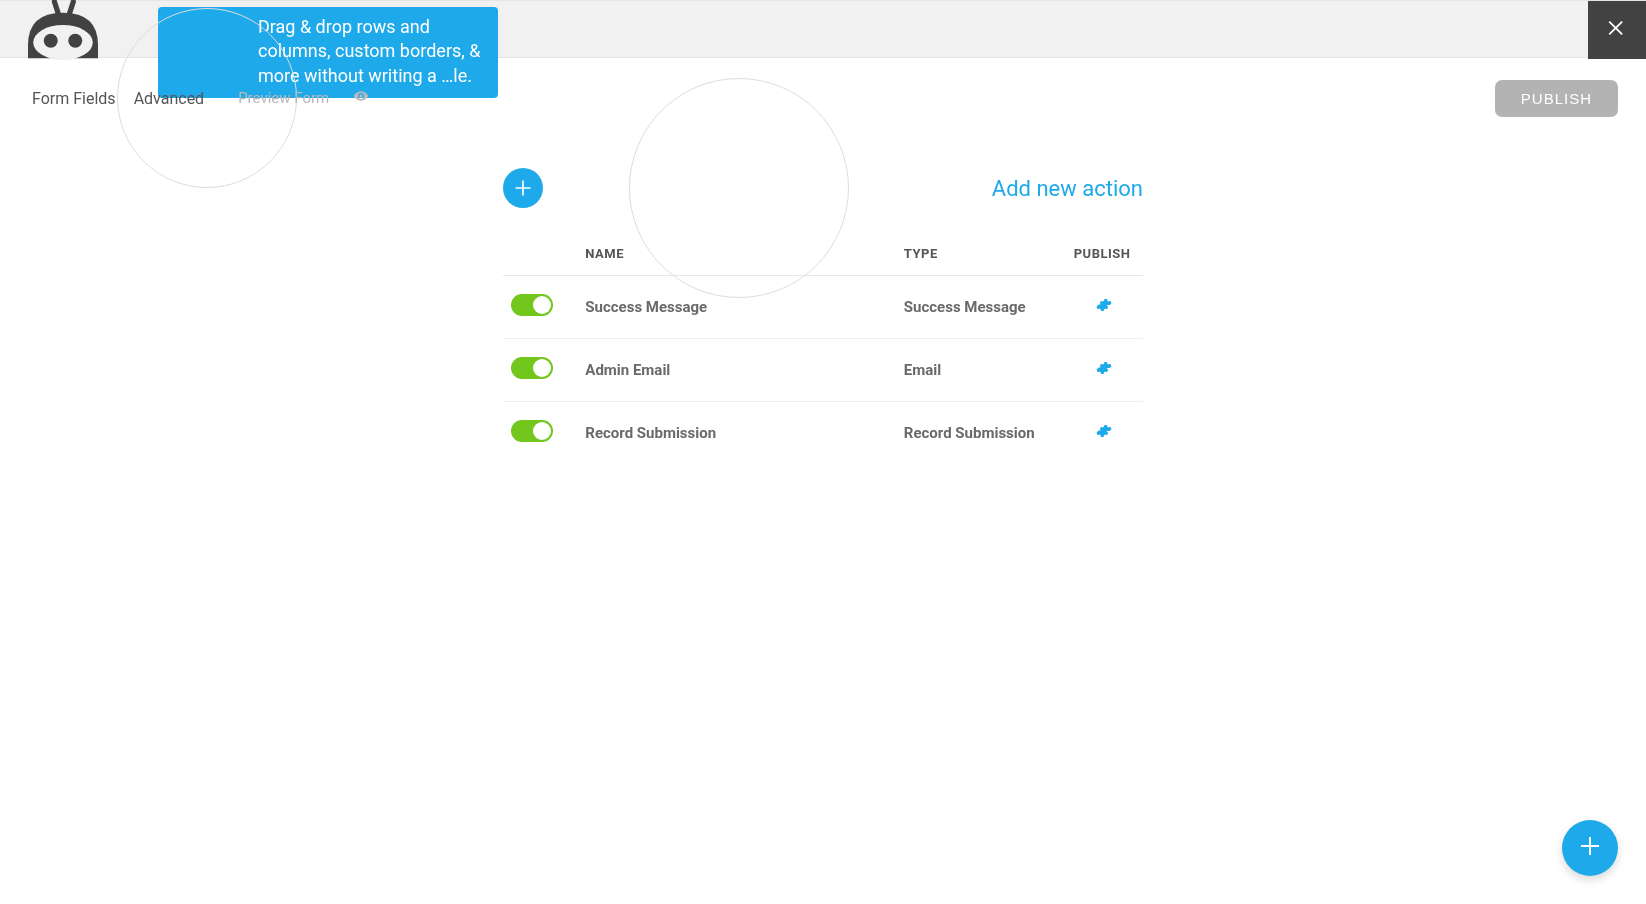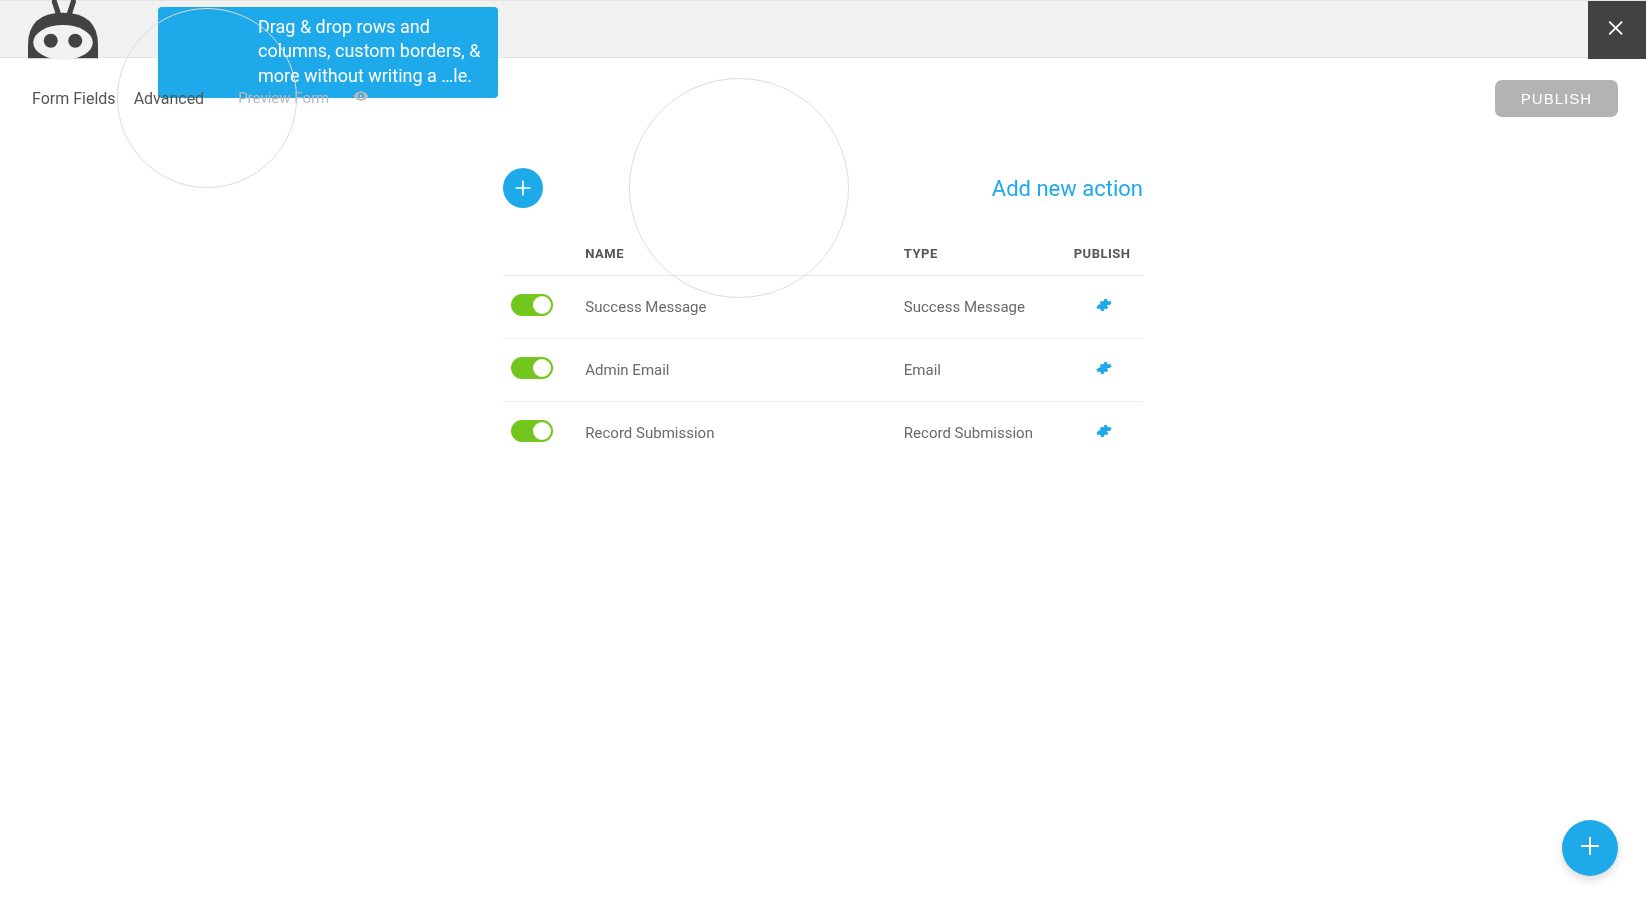--- a/index.html
+++ b/index.html
@@ -21,21 +21,21 @@
   .circle-tabs   { left:117px; top:8px;  width:180px; height:180px; }
   .circle-add    { left:629px; top:78px; width:220px; height:220px; }
 
   .content { width:640px; margin:30px auto 0 auto; position:relative; }
   .add-action { display:flex; align-items:center; gap:18px; justify-content:space-between; margin-bottom:28px; position:relative; z-index:2; }
   .plus-circle { width:40px; height:40px; border-radius:50%; background:#1ea9ea; color:#fff; display:flex; align-items:center; justify-content:center; font-size:22px; font-weight:bold; cursor:pointer; }
   .add-action-label { color:#1ea9ea; font-size:22px; cursor:pointer; }
 
   table.actions { width:100%; border-collapse:collapse; }
   table.actions th { text-align:left; font-size:13px; letter-spacing:0.5px; color:#555; font-weight:700; padding:10px 8px 14px 8px; border-bottom:1px solid #e7e7e7; }
-  table.actions td { padding:18px 8px; font-size:15px; color:#6a6a6a; vertical-align:middle; }
+  table.actions td { padding:18px 8px; font-size:15px; color:#6a6a6a; vertical-align:middle;font-weight:bold; }
   table.actions tbody tr + tr td.sep, table.actions tbody tr:first-child td.sep { border-bottom:1px solid #eee; }
   .col-toggle { width:70px; }
   .col-name   { width:300px; }
   .col-type   { width:160px; }
   .col-actions{ width:60px; text-align:center; }
 
   .toggle { width:42px; height:22px; background:#72c61c; border-radius:11px; position:relative; display:inline-block; cursor:pointer; }
   .toggle .knob { position:absolute; right:2px; top:2px; width:18px; height:18px; background:#fff; border-radius:50%; }
 
   .gear { color:#1ea9ea; cursor:pointer; display:inline-flex; }

